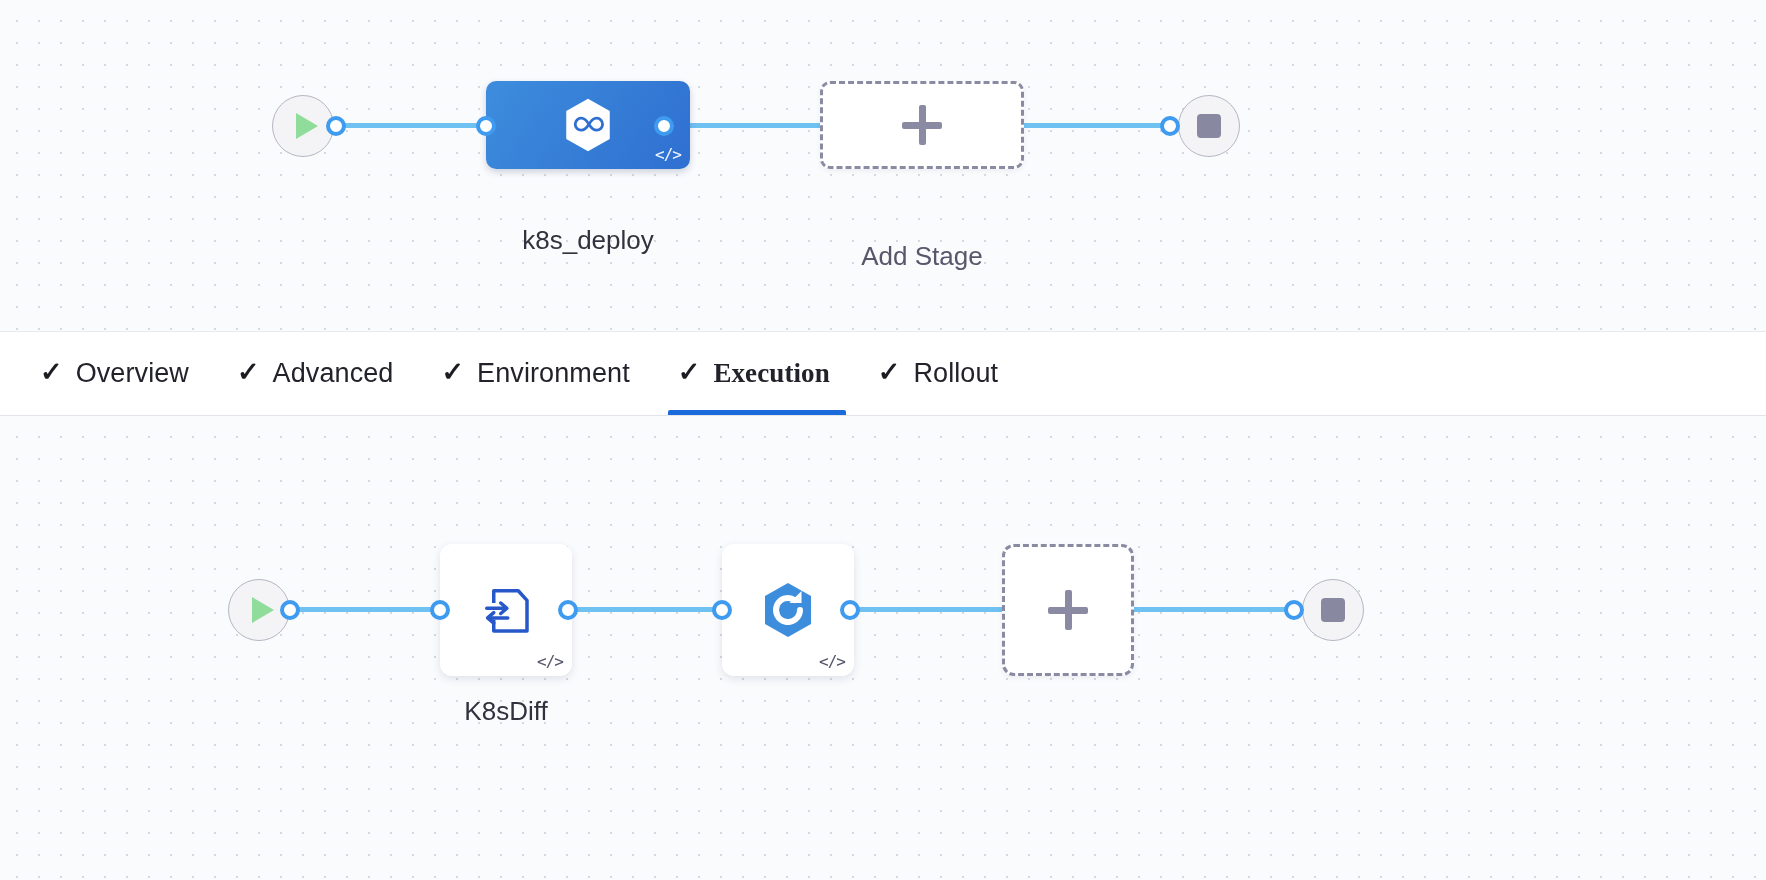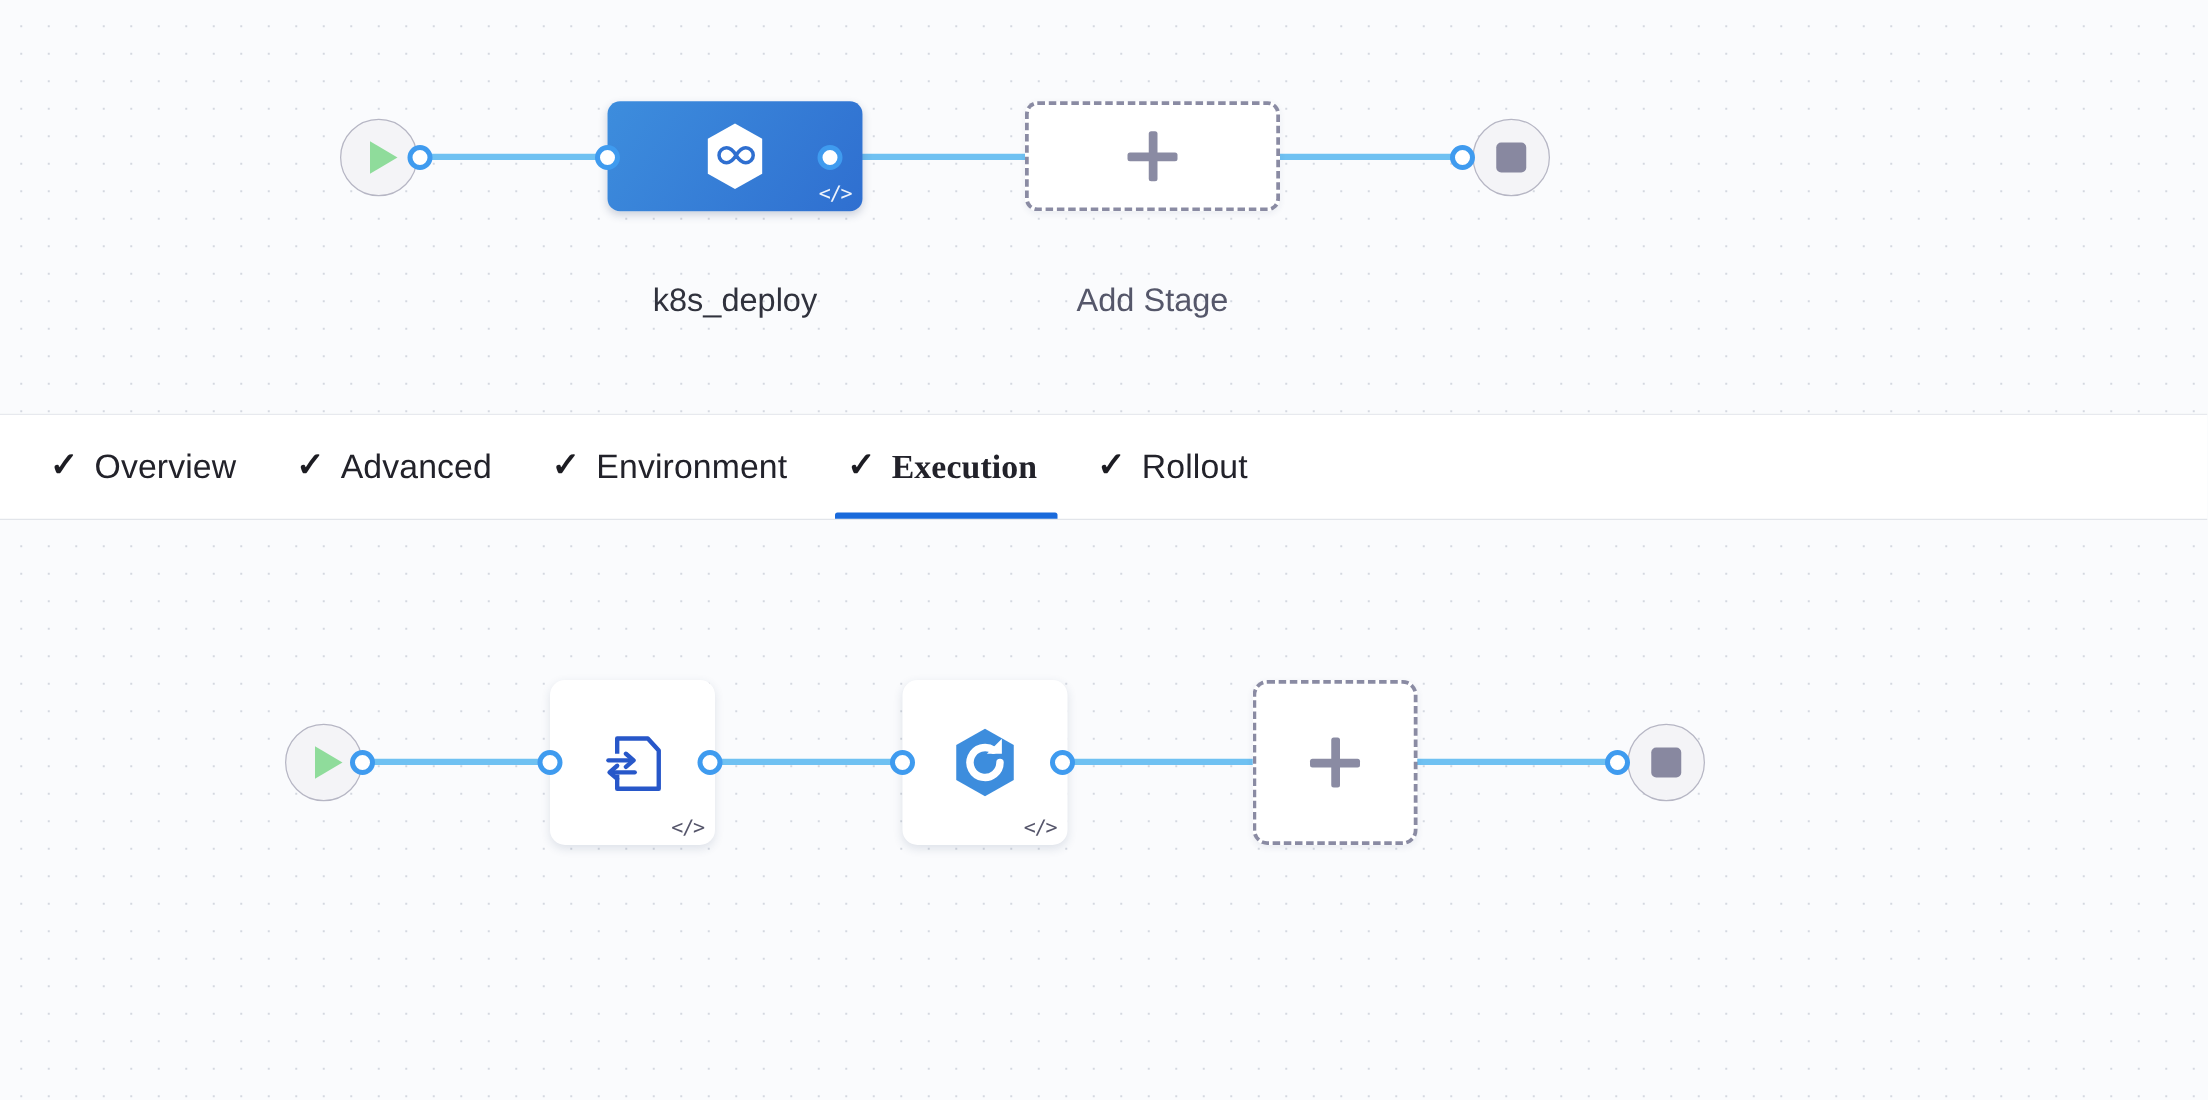--- a/index.html
+++ b/index.html
@@ -209,21 +209,21 @@
   
   .node-label {
     position: absolute;
     text-align: center;
     font-size: 26px;
     color: #30323d;
     line-height: 1.55;
     white-space: pre-line;
     z-index: 2;
   }
-  .node-label.add   { color: #55576a; }
+  .node-label.add   { color: #55576a; margin-top: 16px; }
 </style>
 </head>
 <body>
 
 <div class="app">
 
   <div class="canvas stage-canvas">
     <div class="flow">
 
       <div class="edge" style="left:336px; top:123px; width:158px;"></div>
@@ -307,20 +307,21 @@
           <rect x="16" y="24" width="22" height="19" fill="#fdfdff"></rect>
           <path d="M10 30 H32" stroke="#2757c9" stroke-width="4" stroke-linecap="round" fill="none"></path>
           <path d="M26 24 L33 30 L26 36" stroke="#2757c9" stroke-width="4" stroke-linecap="round" stroke-linejoin="round" fill="none"></path>
           <path d="M34 41 H12" stroke="#2757c9" stroke-width="4" stroke-linecap="round" fill="none"></path>
           <path d="M18 35 L11 41 L18 47" stroke="#2757c9" stroke-width="4" stroke-linecap="round" stroke-linejoin="round" fill="none"></path>
         </svg>
         <span class="code-badge">&lt;/&gt;</span>
       </div>
       <div class="port" style="left:430px; top:184px;"></div>
       <div class="port" style="left:558px; top:184px;"></div>
+      <div class="node-label" style="left:400px; top:275px; width:212px;">K8sDiff</div>
 
       <div class="step-node" style="left:722px; top:128px;">
         <svg width="64" height="64" viewBox="0 0 64 64">
           <path d="M32 5 L55 18 L55 46 L32 59 L9 46 L9 18 Z" fill="#3d8ddd"></path>
           <path d="M44 32 a12 12 0 1 1 -5.2 -9.9" fill="none" stroke="#ffffff" stroke-width="6" stroke-linecap="round"></path>
           <path d="M45.5 13 L45.5 25 L33.5 25 Z" fill="#ffffff"></path>
         </svg>
         <span class="code-badge">&lt;/&gt;</span>
       </div>
       <div class="port" style="left:712px; top:184px;"></div>

